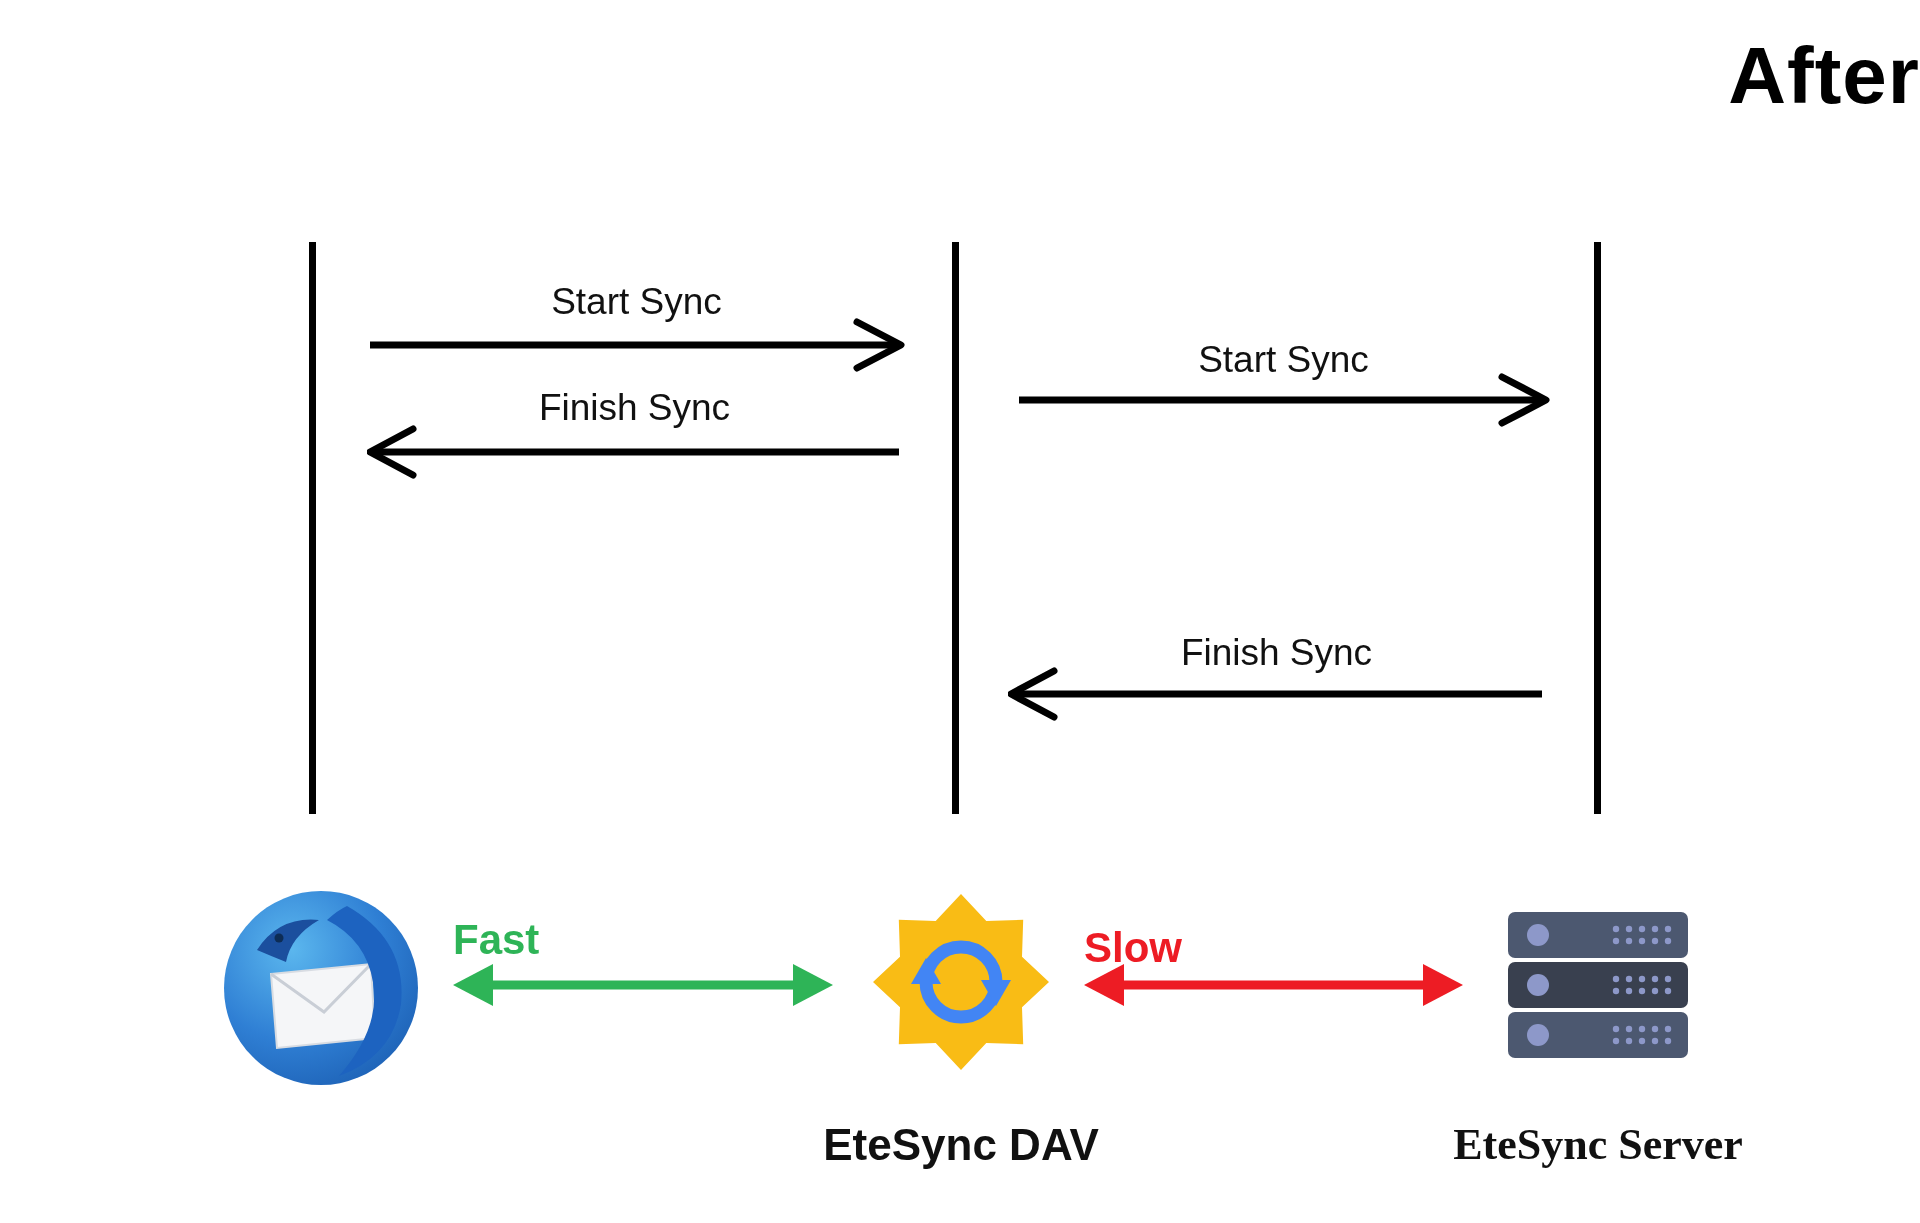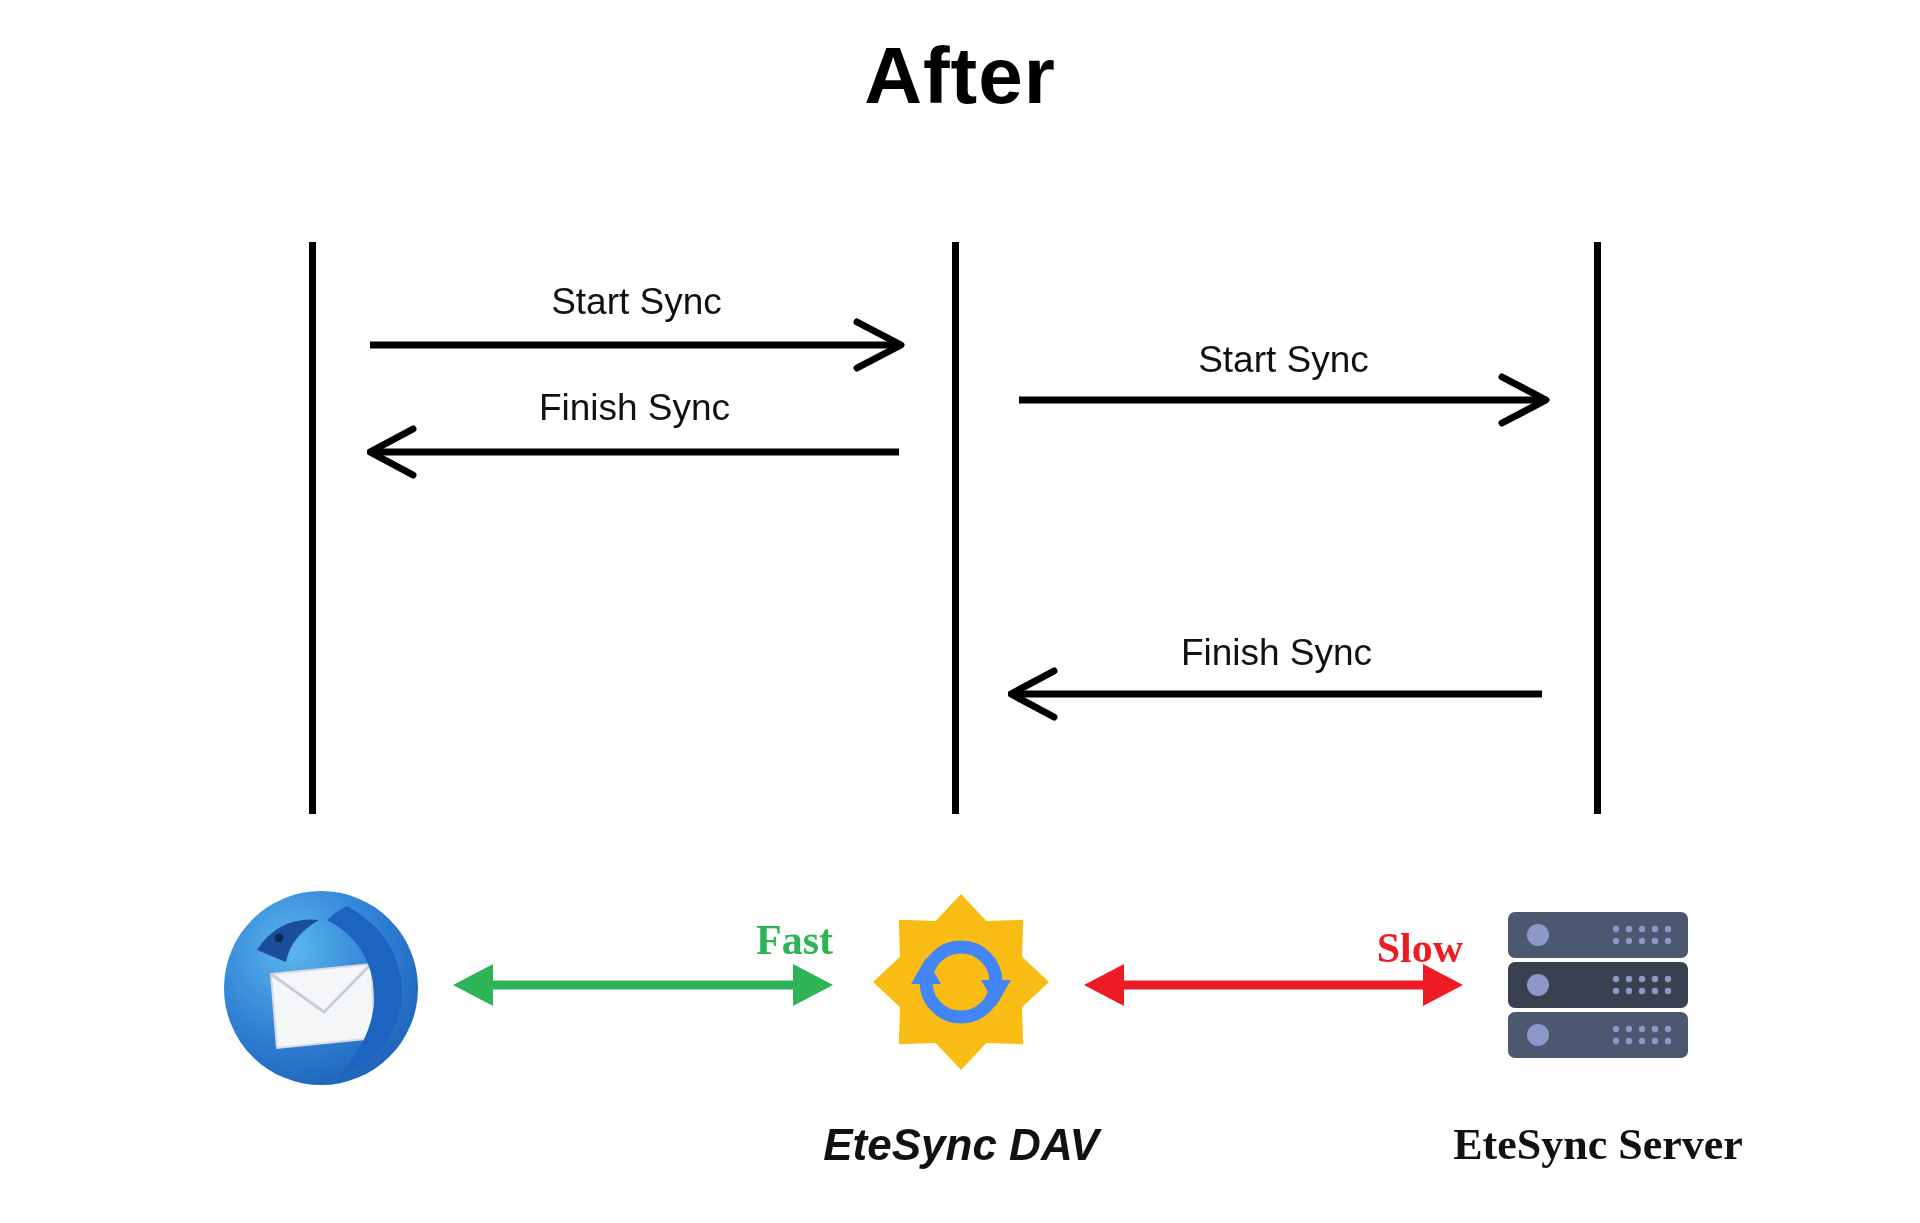--- a/index.html
+++ b/index.html
@@ -1,31 +1,31 @@
 <!DOCTYPE html>
 <html><head>
 <meta charset="utf-8">
 <style>
   html,body{margin:0;padding:0;background:#ffffff;}
   .canvas{
     position:relative;width:1920px;height:1223px;background:#ffffff;
     font-family:"Liberation Sans",sans-serif;overflow:hidden;
   }
   .title{
-    position:absolute;left:0;right:0;top:30px;text-align:center;
+    position:absolute;left:0;right:0;top:30px;text-align:right;
     font-size:80px;font-weight:700;color:#000000;letter-spacing:1px;
   }
   .lifeline{position:absolute;width:7px;background:#000000;top:242px;height:572px;}
   .msg-arrow{position:absolute;display:block;}
   .msg-label{
     position:absolute;font-weight:400;font-size:37px;color:#111111;
     text-align:center;line-height:44px;
   }
   .speed-label{
-    position:absolute;font-weight:700;font-size:42px;text-align:right;line-height:50px;font-family:Liberation Serif, serif;
+    position:absolute;font-weight:700;font-size:42px;text-align:left;line-height:50px;
   }
   .green{color:#2EB457;}
   .red{color:#ED1C24;margin-top:8px;}
   .node-icon{position:absolute;display:block;}
   .node-label{
     position:absolute;font-weight:700;font-size:44px;color:#111111;
     text-align:center;width:400px;line-height:54px;
   }
 </style>
 </head>
@@ -137,16 +137,16 @@
           <circle cx="170" cy="145" r="3.2"></circle>
         <circle cx="118" cy="157" r="3.2"></circle>
           <circle cx="131" cy="157" r="3.2"></circle>
           <circle cx="144" cy="157" r="3.2"></circle>
           <circle cx="157" cy="157" r="3.2"></circle>
           <circle cx="170" cy="157" r="3.2"></circle>
       </g>
     </g>
   </svg>
 
-  <div class="node-label" style="left:761px;top:1118px;font-style:italic;">EteSync DAV</div>
+  <div class="node-label" style="left:761px;top:1118px;">EteSync DAV</div>
   <div class="node-label" style="left:1398px;top:1118px;font-family:Liberation Serif, serif;">EteSync Server</div>
 
 </div>
 
 </body></html>

